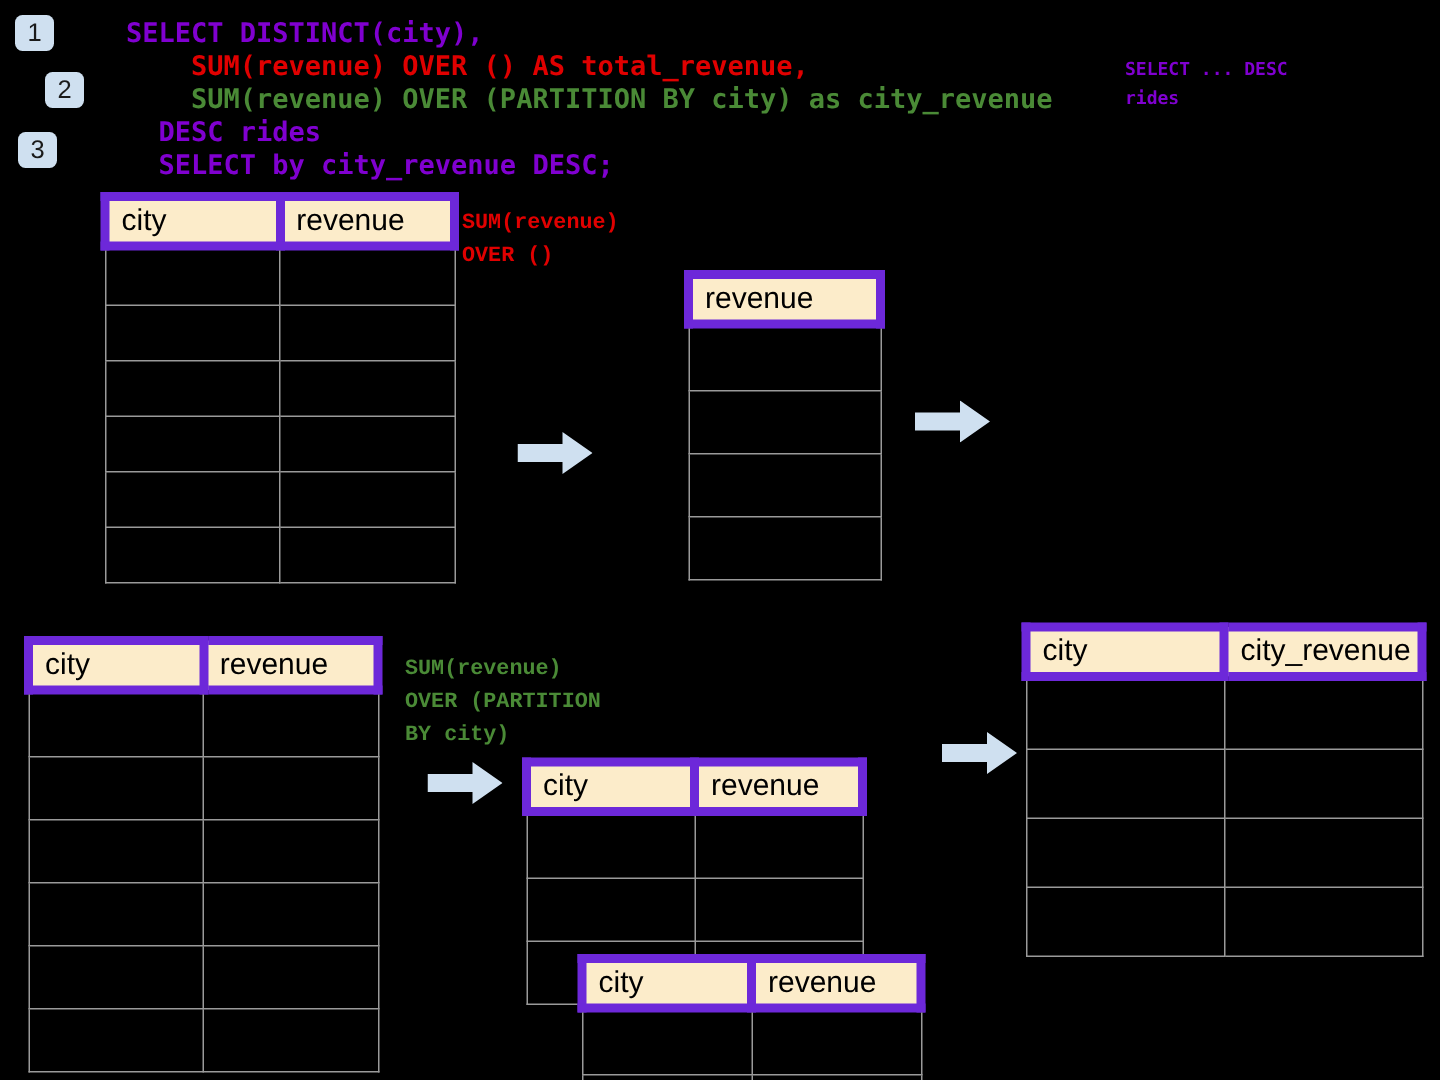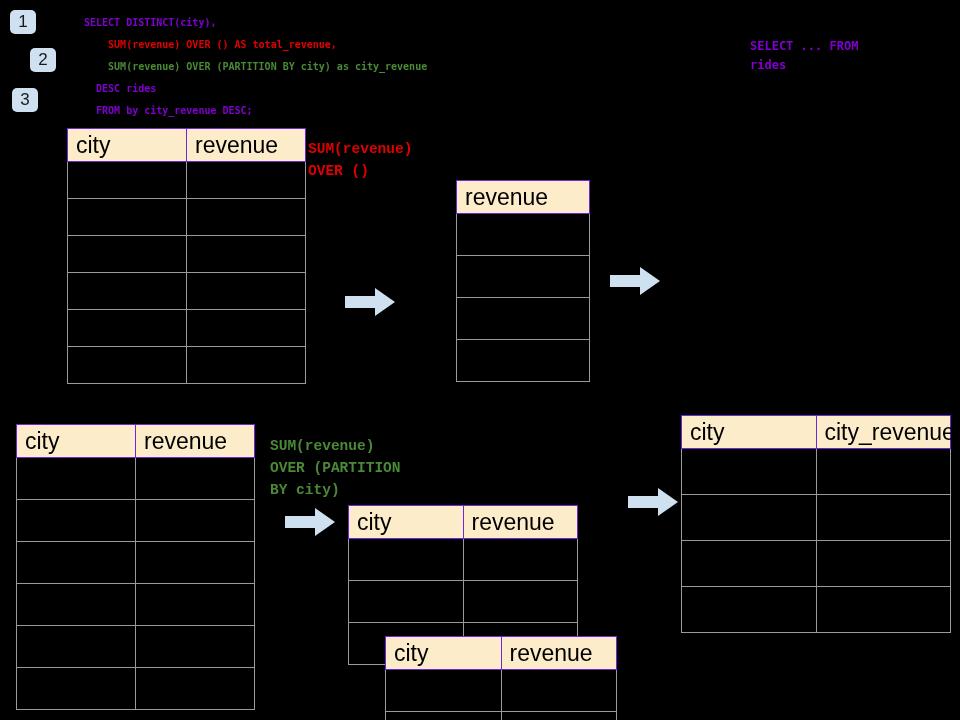--- a/index.html
+++ b/index.html
@@ -30,21 +30,21 @@
     height: 24px;
     padding-top: 1px;
     box-sizing: border-box;
   }
 
   
   .code {
     position: absolute;
     font-family: "DejaVu Sans Mono", monospace;
     font-weight: bold;
-    font-size: 10px;
+    font-size: 18px;
     line-height: 21.5px;
     white-space: pre;
     letter-spacing: 0px;
   }
   .c-purple { color: #8000d0; }
   .c-red    { color: #e00000; }
   .c-green  { color: #4a8a36; }
 
   .note {
     position: absolute;
@@ -70,26 +70,26 @@
     border-collapse: collapse;
     table-layout: fixed;
     background: #000000;
   }
   .tbl td {
     border: 1px solid #9a9a9a;
     padding: 0;
     background: #000000;
   }
   .tbl th {
-    border: 1px solid #6d28d9;
+    border: 6px solid #6d28d9;
     background: #fcecca;
     color: #000000;
     font-family: "Liberation Sans", sans-serif;
     font-weight: normal;
-    font-size: 23px;
+    font-size: 20px;
     text-align: left;
     padding: 0 0 0 8px;
     height: 33px;
     box-sizing: border-box;
   }
 
   
   .arrow {
     position: absolute;
   }
@@ -100,23 +100,23 @@
 <div id="canvas">
 
   <div class="badge" style="left:10px; top:10px;">1</div>
   <div class="badge" style="left:30px; top:48px;">2</div>
   <div class="badge" style="left:12px; top:88px;">3</div>
 
   <div class="code c-purple" style="left:84px; top:12px;">SELECT DISTINCT(city),</div>
   <div class="code c-red" style="left:84px; top:34px;">    SUM(revenue) OVER () AS total_revenue,</div>
   <div class="code c-green" style="left:84px; top:56px;">    SUM(revenue) OVER (PARTITION BY city) as city_revenue</div>
   <div class="code c-purple" style="left:84px; top:78px;">  DESC rides</div>
-  <div class="code c-purple" style="left:84px; top:100px;">  FROM by city_revenue DESC;</div>
-
-  <div class="note-sm" style="left:750px; top:37px;">SELECT ... FROM
+  <div class="code c-purple" style="left:84px; top:100px;">  SELECT by city_revenue DESC;</div>
+
+  <div class="note-sm" style="left:750px; top:37px;">SELECT ... DESC
 rides</div>
 
   <div class="note c-red" style="left:308px; top:138px;">SUM(revenue)
 OVER ()</div>
 
   <div class="note c-green" style="left:270px; top:435px;">SUM(revenue)
 OVER (PARTITION
 BY city)</div>
 
   <table class="tbl" style="left:67px; top:128px; width:239px;">

